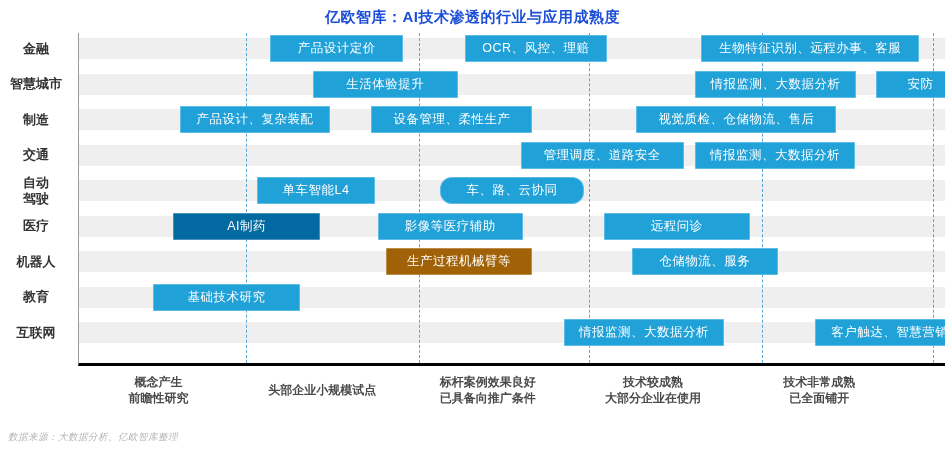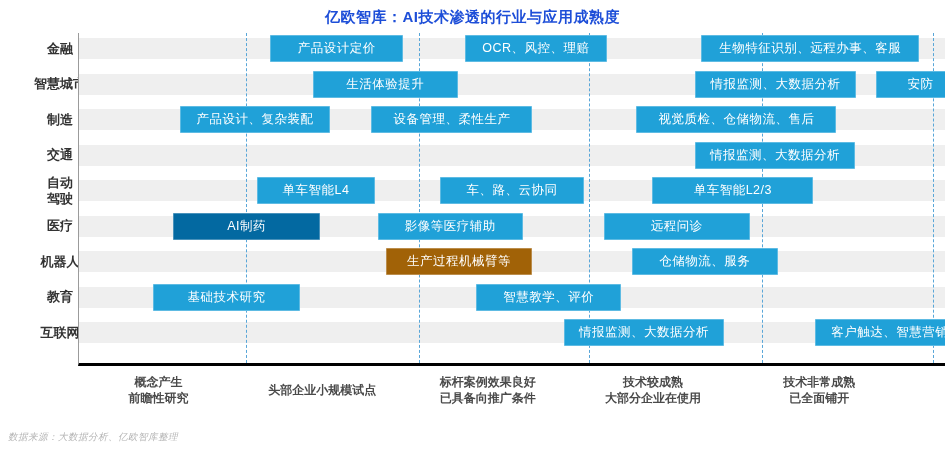--- a/index.html
+++ b/index.html
@@ -27,21 +27,21 @@
     position:absolute;left:0;width:99.9%;height:21px;background:#efefef;z-index:1;
   }
   .bar{
     position:absolute;height:27px;z-index:3;border-radius:1px;
     display:flex;align-items:center;justify-content:center;
     color:#fff;font-size:12.5px;letter-spacing:.5px;white-space:nowrap;
     box-shadow:inset 0 0 0 1px rgba(255,255,255,.28);
   }
   .row-label{
     position:absolute;left:0;width:72px;text-align:center;
-    font-size:13px;font-weight:bold;color:#333;line-height:16px;padding-left:24px;
+    font-size:13px;font-weight:bold;color:#333;line-height:16px;
   }
   .stage-label{
     position:absolute;top:374px;width:190px;margin-left:-95px;text-align:center;
     font-size:12px;font-weight:bold;color:#4a4a4a;line-height:16px;
   }
   .source-note{
     position:absolute;left:8px;top:431px;
     font-size:9.5px;font-style:italic;color:#b3b3b3;letter-spacing:.5px;
   }
 </style>
@@ -76,35 +76,34 @@
       <div class="bar" style="left: 70%; width: 24.5%; top: 2px; background: rgb(32, 161, 216);">生物特征识别、远程办事、客服</div>
       <div class="track" style="top: 40.5px;"></div>
       <div class="bar" style="left: 26.3%; width: 16.3%; top: 37.5px; background: rgb(32, 161, 216);">生活体验提升</div>
       <div class="bar" style="left: 69.3%; width: 18.1%; top: 37.5px; background: rgb(32, 161, 216);">情报监测、大数据分析</div>
       <div class="bar" style="left: 89.7%; width: 9.9%; top: 37.5px; background: rgb(32, 161, 216);">安防</div>
       <div class="track" style="top: 76px;"></div>
       <div class="bar" style="left: 11.4%; width: 16.8%; top: 73px; background: rgb(32, 161, 216);">产品设计、复杂装配</div>
       <div class="bar" style="left: 32.9%; width: 18.1%; top: 73px; background: rgb(32, 161, 216);">设备管理、柔性生产</div>
       <div class="bar" style="left: 62.7%; width: 22.5%; top: 73px; background: rgb(32, 161, 216);">视觉质检、仓储物流、售后</div>
       <div class="track" style="top: 111.5px;"></div>
+      <div class="bar" style="left: 49.7%; width: 18.3%; top: 108.5px; background: rgb(32, 161, 216);">管理调度、道路安全</div>
       <div class="bar" style="left: 69.3%; width: 18%; top: 108.5px; background: rgb(32, 161, 216);">情报监测、大数据分析</div>
       <div class="track" style="top: 147px;"></div>
       <div class="bar" style="left: 20%; width: 13.3%; top: 144px; background: rgb(32, 161, 216);">单车智能L4</div>
-      <div class="bar" style="left: 40.6%; width: 16.2%; top: 144px; background: rgb(32, 161, 216);">车、路、云协同</div>
-      <div class="bar" style="left: 64.5%; width: 18.1%; top: 144px; background: rgb(32, 161, 216);">单车智能L2/3</div>
+      <div class="bar" style="left: 40.6%; width: 16.2%; top: 144px; background: rgb(32, 161, 216); border-radius: 12px;">车、路、云协同</div>
       <div class="track" style="top: 182.5px;"></div>
       <div class="bar" style="left: 10.6%; width: 16.5%; top: 179.5px; background: #0369a1;">AI制药</div>
       <div class="bar" style="left: 33.6%; width: 16.3%; top: 179.5px; background: rgb(32, 161, 216);">影像等医疗辅助</div>
       <div class="bar" style="left: 59%; width: 16.5%; top: 179.5px; background: rgb(32, 161, 216);">远程问诊</div>
       <div class="track" style="top: 218px;"></div>
       <div class="bar" style="left: 34.5%; width: 16.5%; top: 215px; background: #a16207;">生产过程机械臂等</div>
       <div class="bar" style="left: 62.2%; width: 16.4%; top: 215px; background: rgb(32, 161, 216);">仓储物流、服务</div>
       <div class="track" style="top: 253.5px;"></div>
       <div class="bar" style="left: 8.3%; width: 16.6%; top: 250.5px; background: rgb(32, 161, 216);">基础技术研究</div>
-      <div class="bar" style="left: 44.7%; width: 16.3%; top: 250.5px; background: rgb(32, 161, 216);">智慧教学、评价</div>
       <div class="track" style="top: 289px;"></div>
       <div class="bar" style="left: 54.5%; width: 18.1%; top: 286px; background: rgb(32, 161, 216);">情报监测、大数据分析</div>
       <div class="bar" style="left: 82.8%; width: 16.8%; top: 286px; background: rgb(32, 161, 216);">客户触达、智慧营销</div>
     </div>
 
   <div id="stage-labels">
       <div class="stage-label" style="left: 158.558px;">概念产生<br>前瞻性研究</div>
       <div class="stage-label" style="left: 322.245px; padding-top: 8px;">头部企业小规模试点</div>
       <div class="stage-label" style="left: 487.646px;">标杆案例效果良好<br>已具备向推广条件</div>
       <div class="stage-label" style="left: 653.047px;">技术较成熟<br>大部分企业在使用</div>

